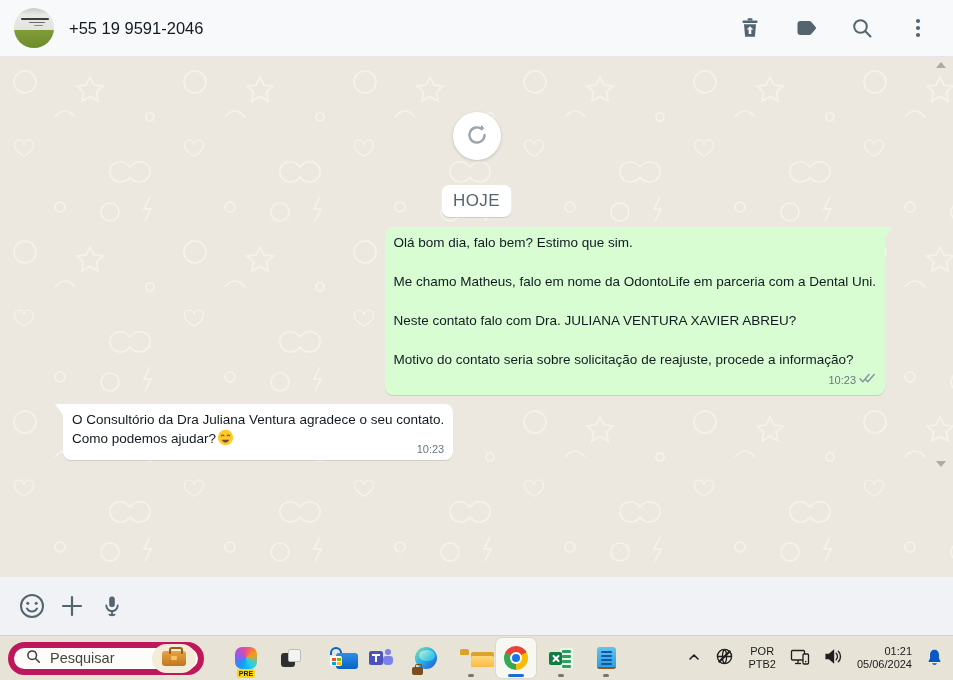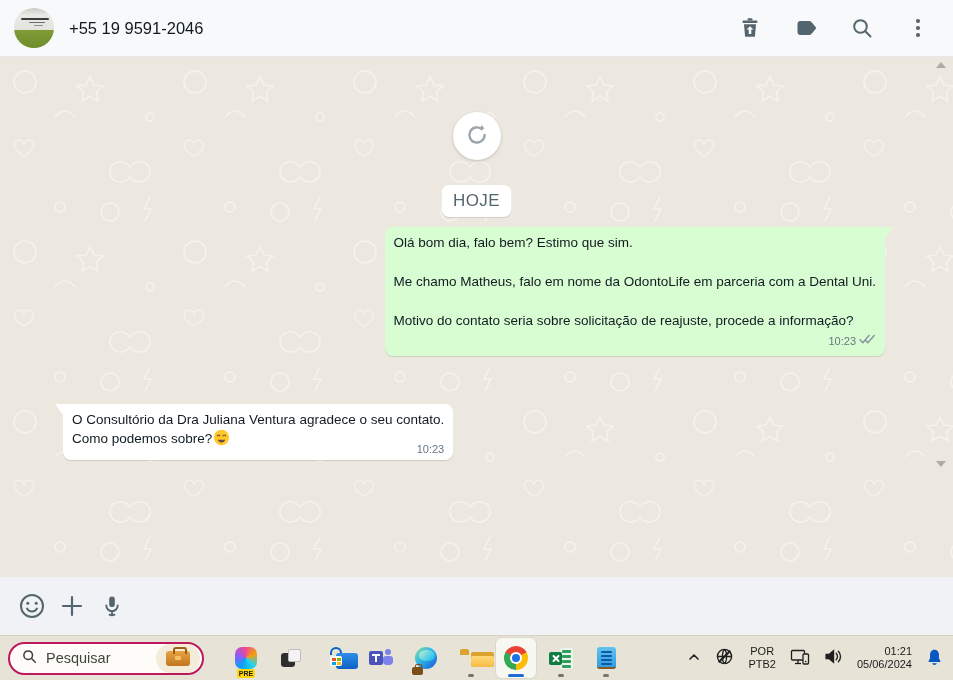--- a/index.html
+++ b/index.html
@@ -57,21 +57,21 @@
   
   .composer { height:58px; flex:0 0 auto; background:#f0f2f5; display:flex; align-items:center; padding:0 17px; gap:10px; }
   .composer .icon-btn { width:30px; height:30px; }
   .msg-input { flex:1; height:42px; border:none; border-radius:8px; background:#fff; margin:0 8px;
                padding:0 16px; font-size:15px; font-family:"Liberation Sans",sans-serif; color:#111b21; outline:none; }
   .msg-input::placeholder { color:#8696a0; }
 
   
   .taskbar { height:45px; flex:0 0 auto; background:#e7e4d7; border-top:1px solid #d6d3c5;
              display:flex; align-items:center; padding:0 10px 0 8px; }
-  .search-pill { width:196px; height:33px; border-radius:17px; background:#fdfcf8; border:2px solid #be185d;
+  .search-pill { width:196px; height:33px; border-radius:17px; background:#fdfcf8; border:6px solid #be185d;
                  display:flex; align-items:center; padding:0 2px 0 12px; cursor:pointer; flex:0 0 auto; }
   .search-pill .label { font-size:14.5px; color:#45453f; margin-left:9px; flex:1; }
   .search-art { width:44px; height:29px; border-radius:15px; background:#f3ecd9; display:flex; align-items:center; justify-content:center; }
   .briefcase { position:relative; width:24px; height:15px; background:linear-gradient(180deg,#e8a445,#c0761f); border-radius:3px; }
   .briefcase::before { content:''; position:absolute; top:-4px; left:7px; width:10px; height:5px;
                        border:2px solid #9c5d14; border-bottom:none; border-radius:3px 3px 0 0; }
   .briefcase::after { content:''; position:absolute; top:5px; left:9px; width:6px; height:4px; background:#f5c264; border-radius:1px; }
 
   .tb-apps { display:flex; align-items:center; gap:5px; margin-left:22px; }
   .tb-btn { width:40px; height:40px; border:none; background:transparent; border-radius:6px; cursor:pointer;
@@ -217,38 +217,39 @@
     </button>
 
     <div class="date-chip">HOJE</div>
 
     <div class="msg msg-out">
       <svg class="tail" width="8" height="13">
           <path d="M0 0h8L0 11z" fill="#d9fdd3"></path>
         </svg>
       <p>Olá bom dia, falo bem? Estimo que sim.</p>
       <p>Me chamo Matheus, falo em nome da OdontoLife em parceria com a Dental Uni.</p>
+      <p>Neste contato falo com Dra. JULIANA VENTURA XAVIER ABREU?</p>
       <p>Motivo do contato seria sobre solicitação de reajuste, procede a informação?</p>
       <div class="meta">
         <span>10:23</span>
         <span>
           <svg width="17" height="11" viewBox="0 0 17 11" fill="none" stroke="#8696a0" stroke-width="1.5" stroke-linecap="round" stroke-linejoin="round">
             <path d="M1 5.8l2.8 2.9L10 1.5"></path>
             <path d="M6.4 6.2l2.4 2.5L15.2 1.5"></path>
           </svg>
         </span>
       </div>
     </div>
 
     <div class="msg msg-in">
       <svg class="tail" width="8" height="13">
           <path d="M8 0H0l8 11z" fill="#ffffff"></path>
         </svg>
       <p>O Consultório da Dra Juliana Ventura agradece o seu contato.</p>
-      <p style="margin-top:0;"><span>Como podemos sobre?</span><span class="emoji-inline" aria-label="😊"><svg width="17" height="17" viewBox="0 0 20 20">
+      <p style="margin-top:0;"><span>Como podemos ajudar?</span><span class="emoji-inline" aria-label="😊"><svg width="17" height="17" viewBox="0 0 20 20">
               <circle cx="10" cy="10" r="9" fill="#ffca28"></circle>
               <path d="M5.5 12.5c1 2.2 2.6 3.3 4.5 3.3s3.5-1.1 4.5-3.3z" fill="#6d4c41"></path>
               <path d="M5 8q1.6-2 3.2 0M11.8 8q1.6-2 3.2 0" stroke="#6d4c41" stroke-width="1.3" fill="none" stroke-linecap="round"></path>
             </svg></span></p>
       <div class="meta">
         <span>10:23</span>
       </div>
     </div>
 
     <div class="scroll-arrow scroll-up"></div>

